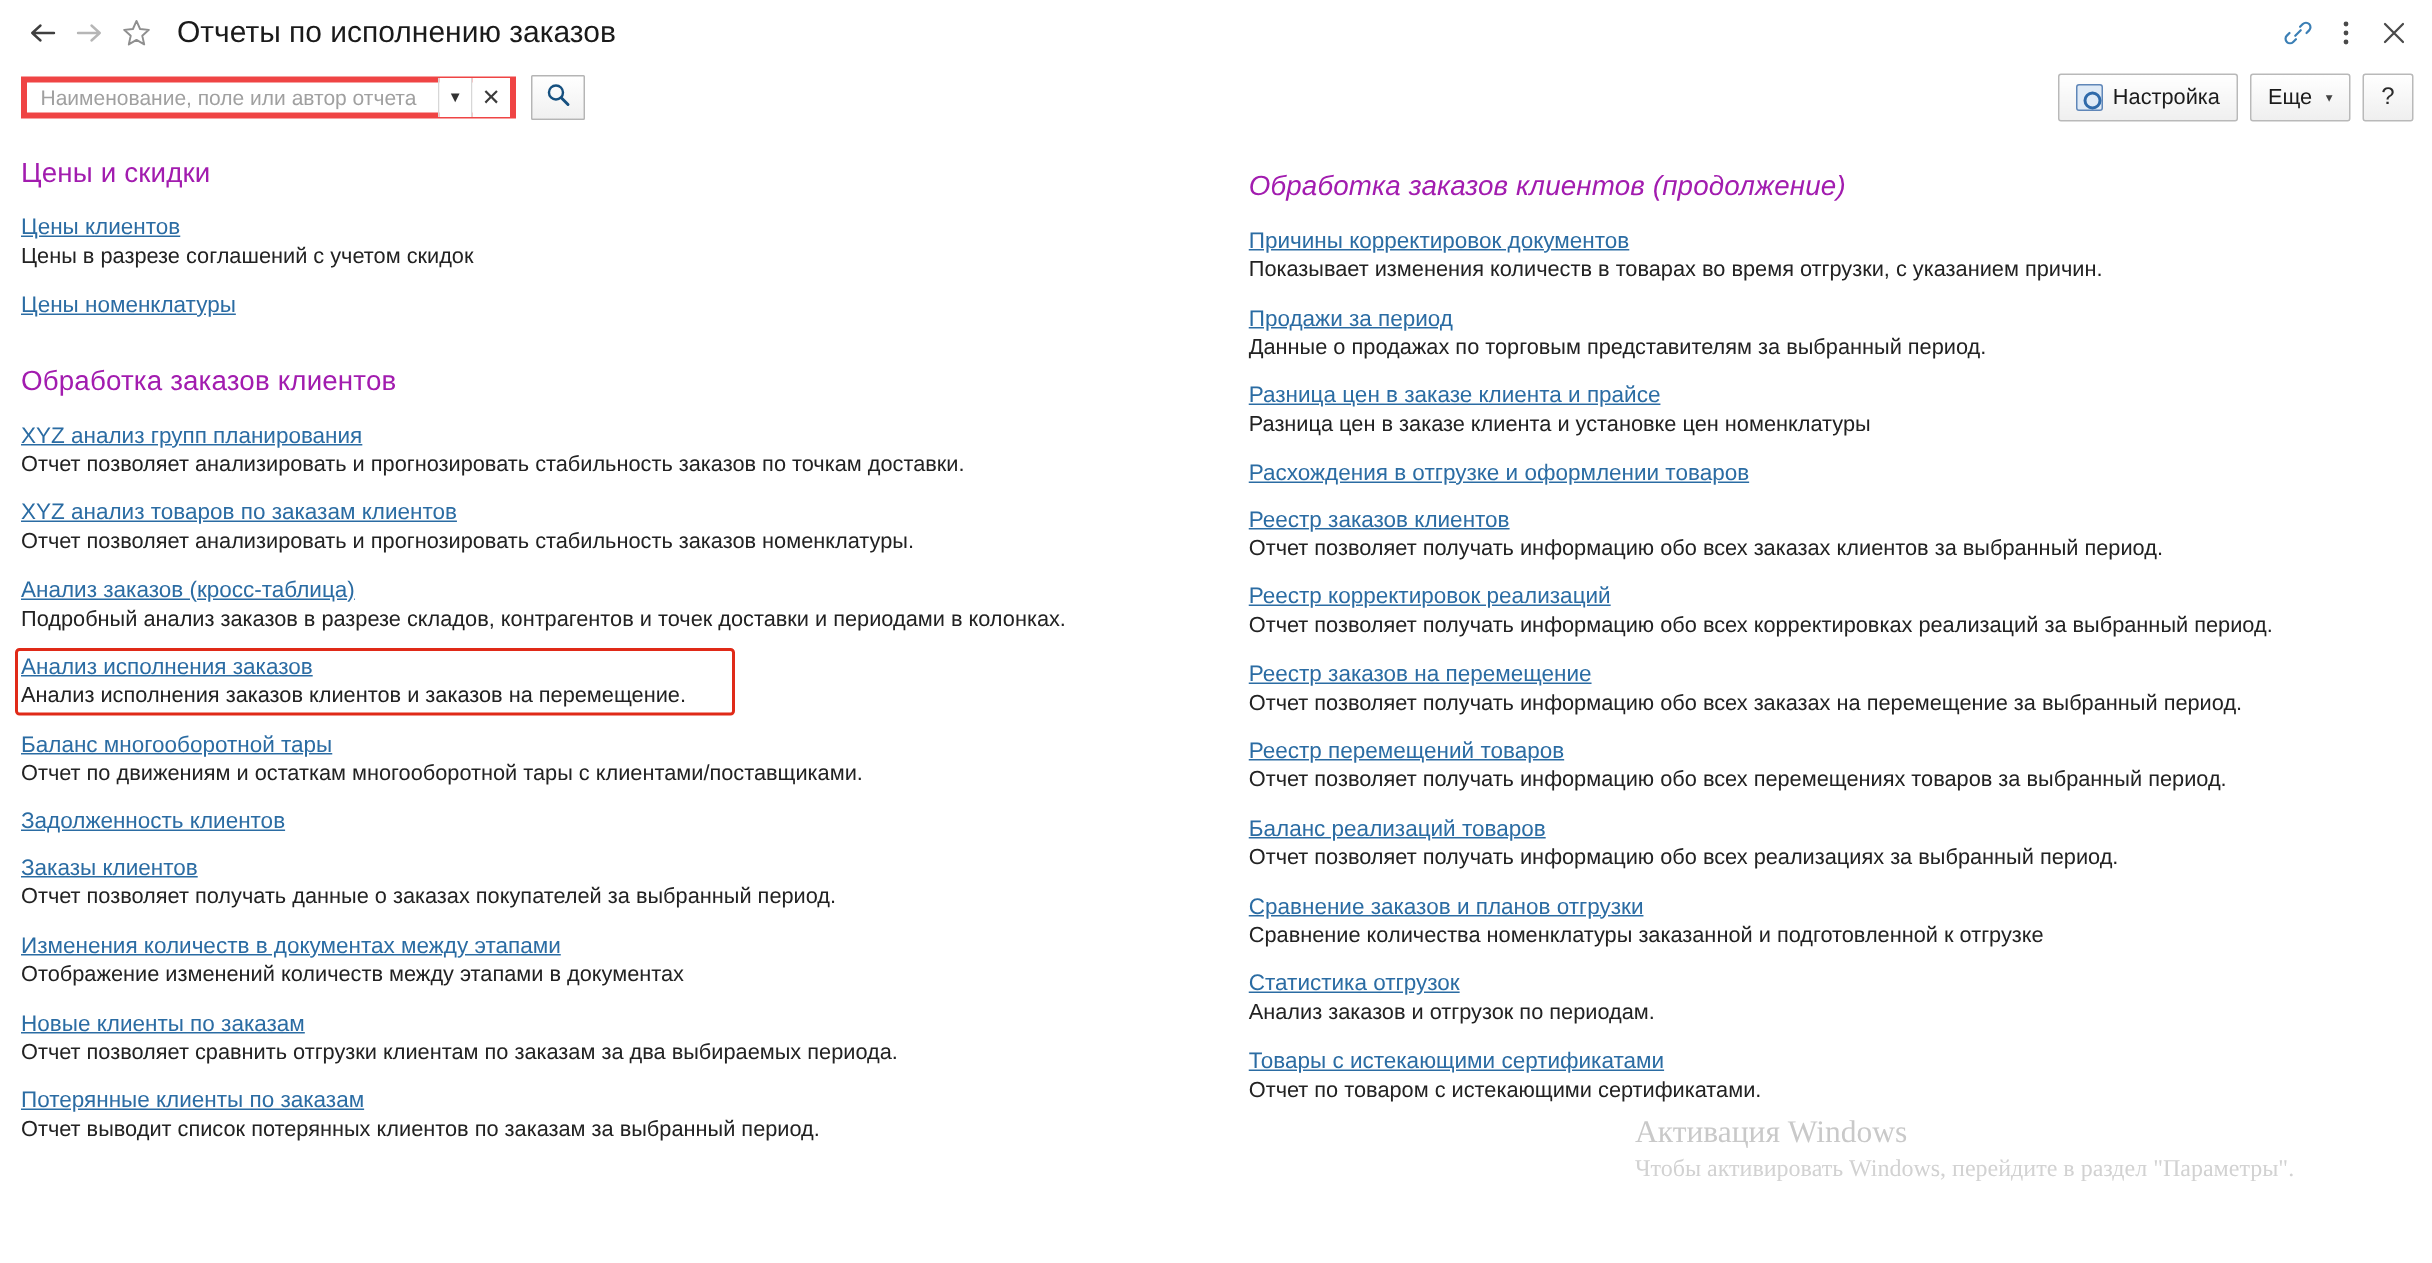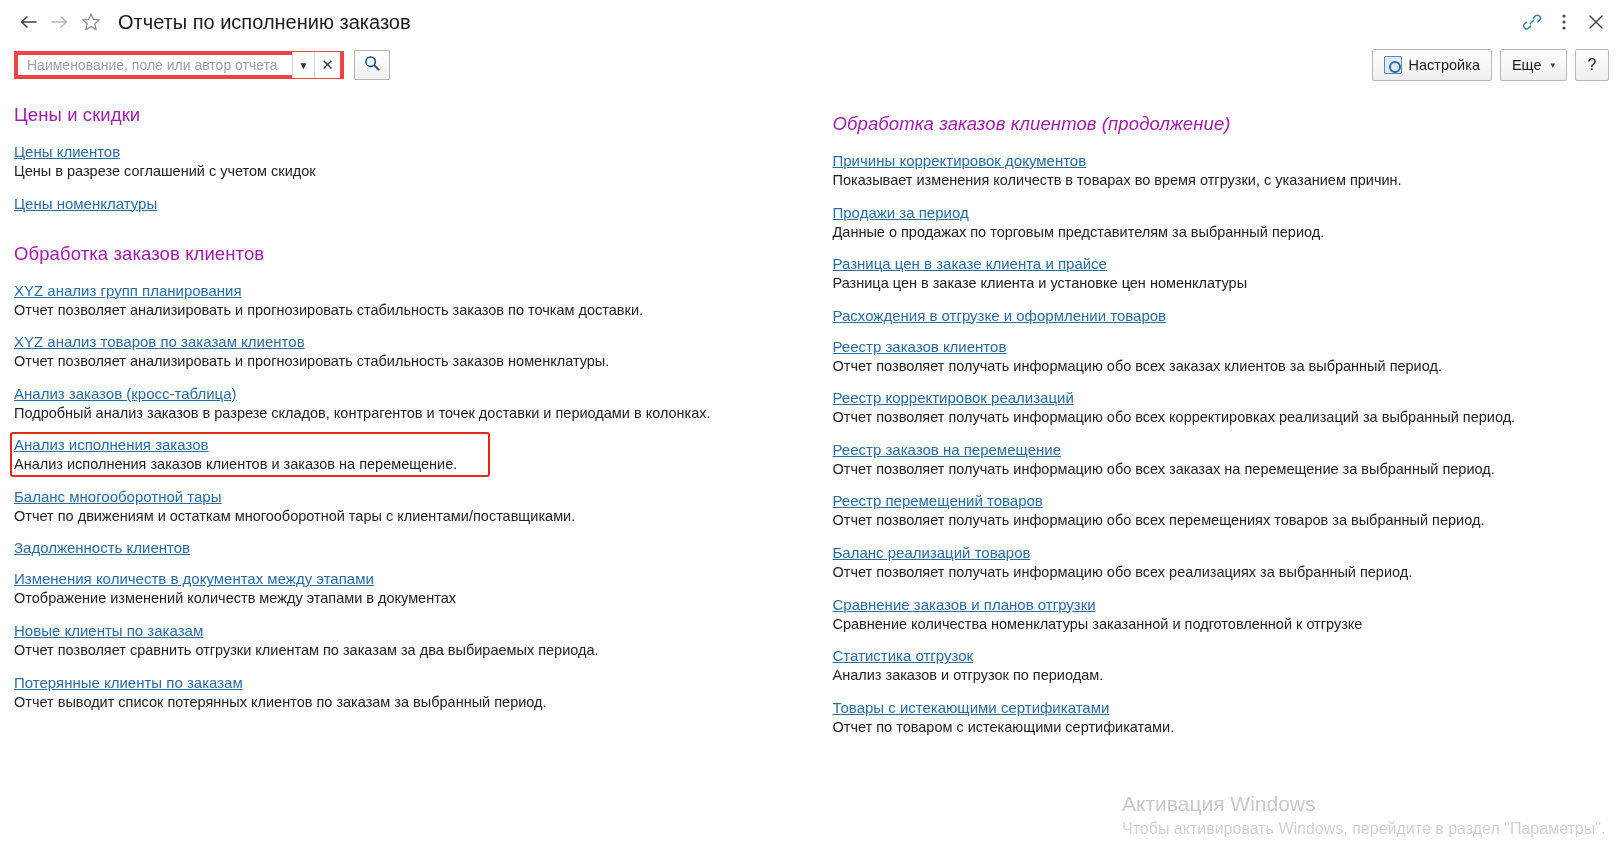--- a/index.html
+++ b/index.html
@@ -210,26 +210,25 @@
     top: 346px;
     width: 480px;
     height: 45px;
     pointer-events: none;
   }
 
   
   .watermark {
     position: absolute;
     left: 1090px;
-    top: 792px;
+    top: 742px;
     color: #c9c9c9;
     font-size: 21px;
-    font-family: Liberation Sans, sans-serif;
+    font-family: Liberation Serif, serif;
     white-space: nowrap;
-    margin-left: 32px;
   }
   .watermark .sub {
     font-size: 16px;
     color: #d2d2d2;
     margin-top: 4px;
   }
 </style>
 </head>
 <body>
 
@@ -343,20 +342,24 @@
           <div class="desc">Анализ исполнения заказов клиентов и заказов на перемещение.</div>
         </div>
         <div class="entry">
           <a class="rep-link">Баланс многооборотной тары</a>
           <div class="desc">Отчет по движениям и остаткам многооборотной тары с клиентами/поставщиками.</div>
         </div>
         <div class="entry">
           <a class="rep-link">Задолженность клиентов</a>
         </div>
         <div class="entry">
+          <a class="rep-link">Заказы клиентов</a>
+          <div class="desc">Отчет позволяет получать данные о заказах покупателей за выбранный период.</div>
+        </div>
+        <div class="entry">
           <a class="rep-link">Изменения количеств в документах между этапами</a>
           <div class="desc">Отображение изменений количеств между этапами в документах</div>
         </div>
         <div class="entry">
           <a class="rep-link">Новые клиенты по заказам</a>
           <div class="desc">Отчет позволяет сравнить отгрузки клиентам по заказам за два выбираемых периода.</div>
         </div>
         <div class="entry">
           <a class="rep-link">Потерянные клиенты по заказам</a>
           <div class="desc">Отчет выводит список потерянных клиентов по заказам за выбранный период.</div>

